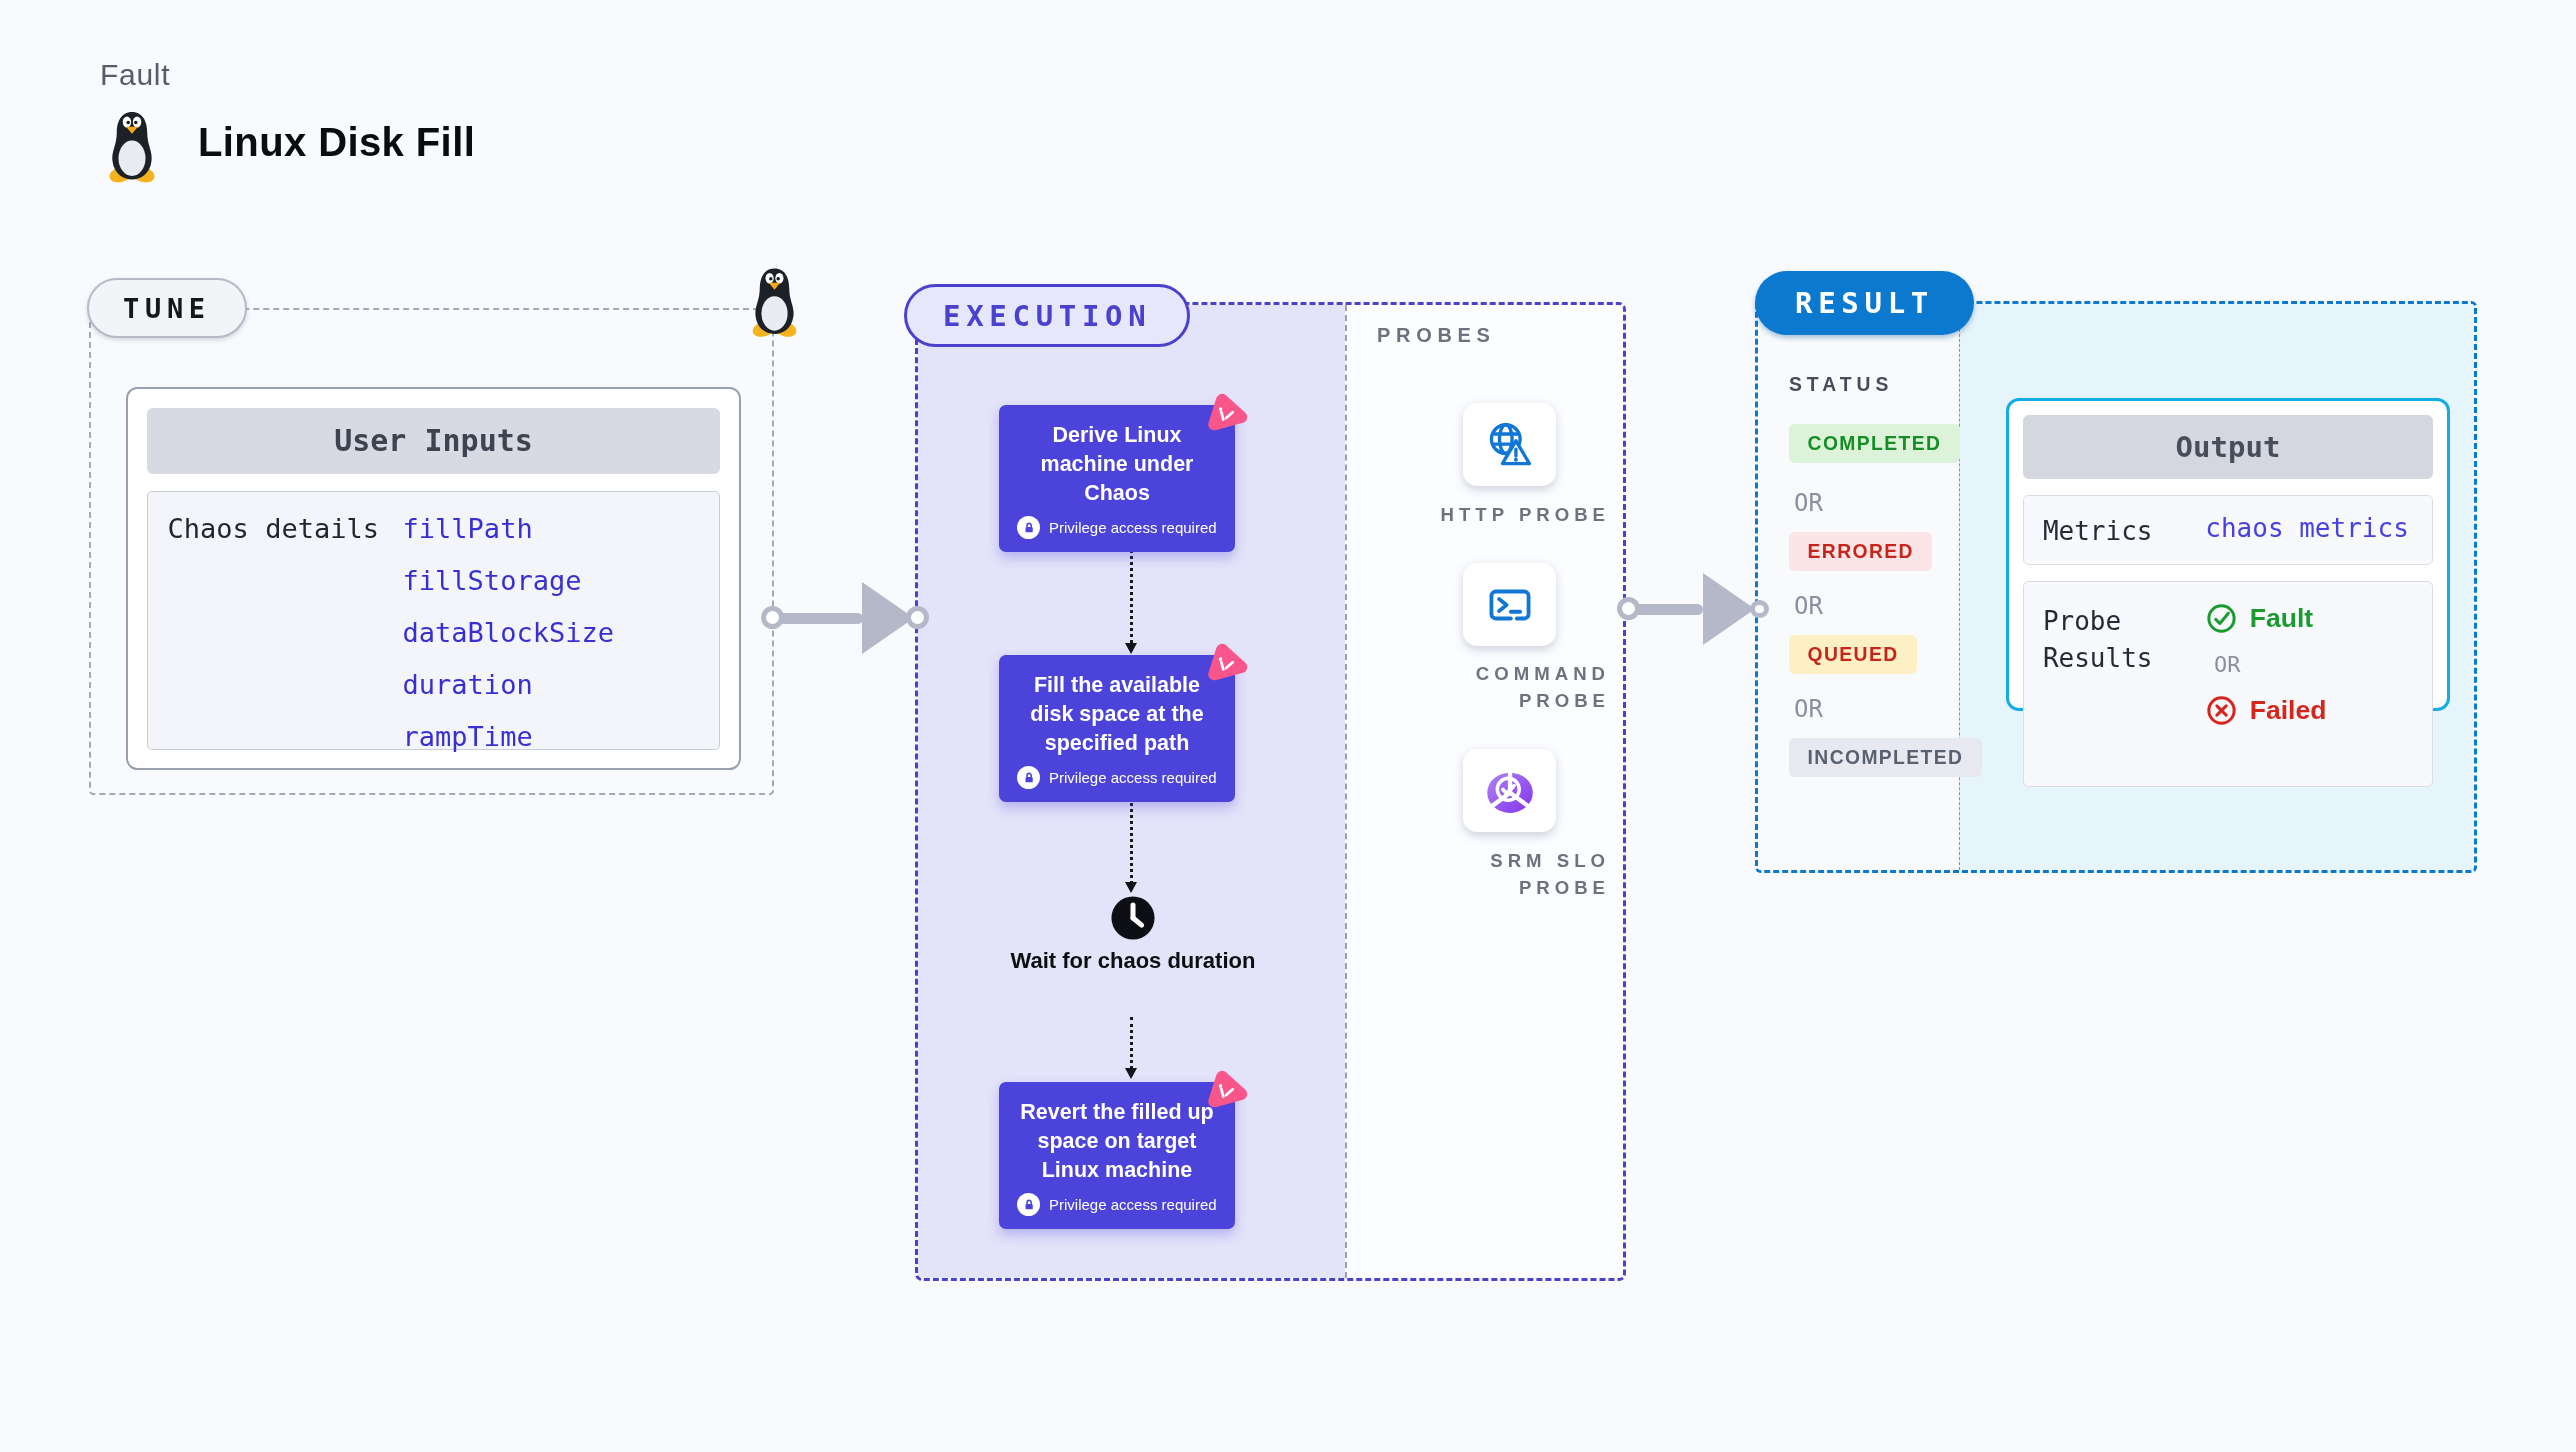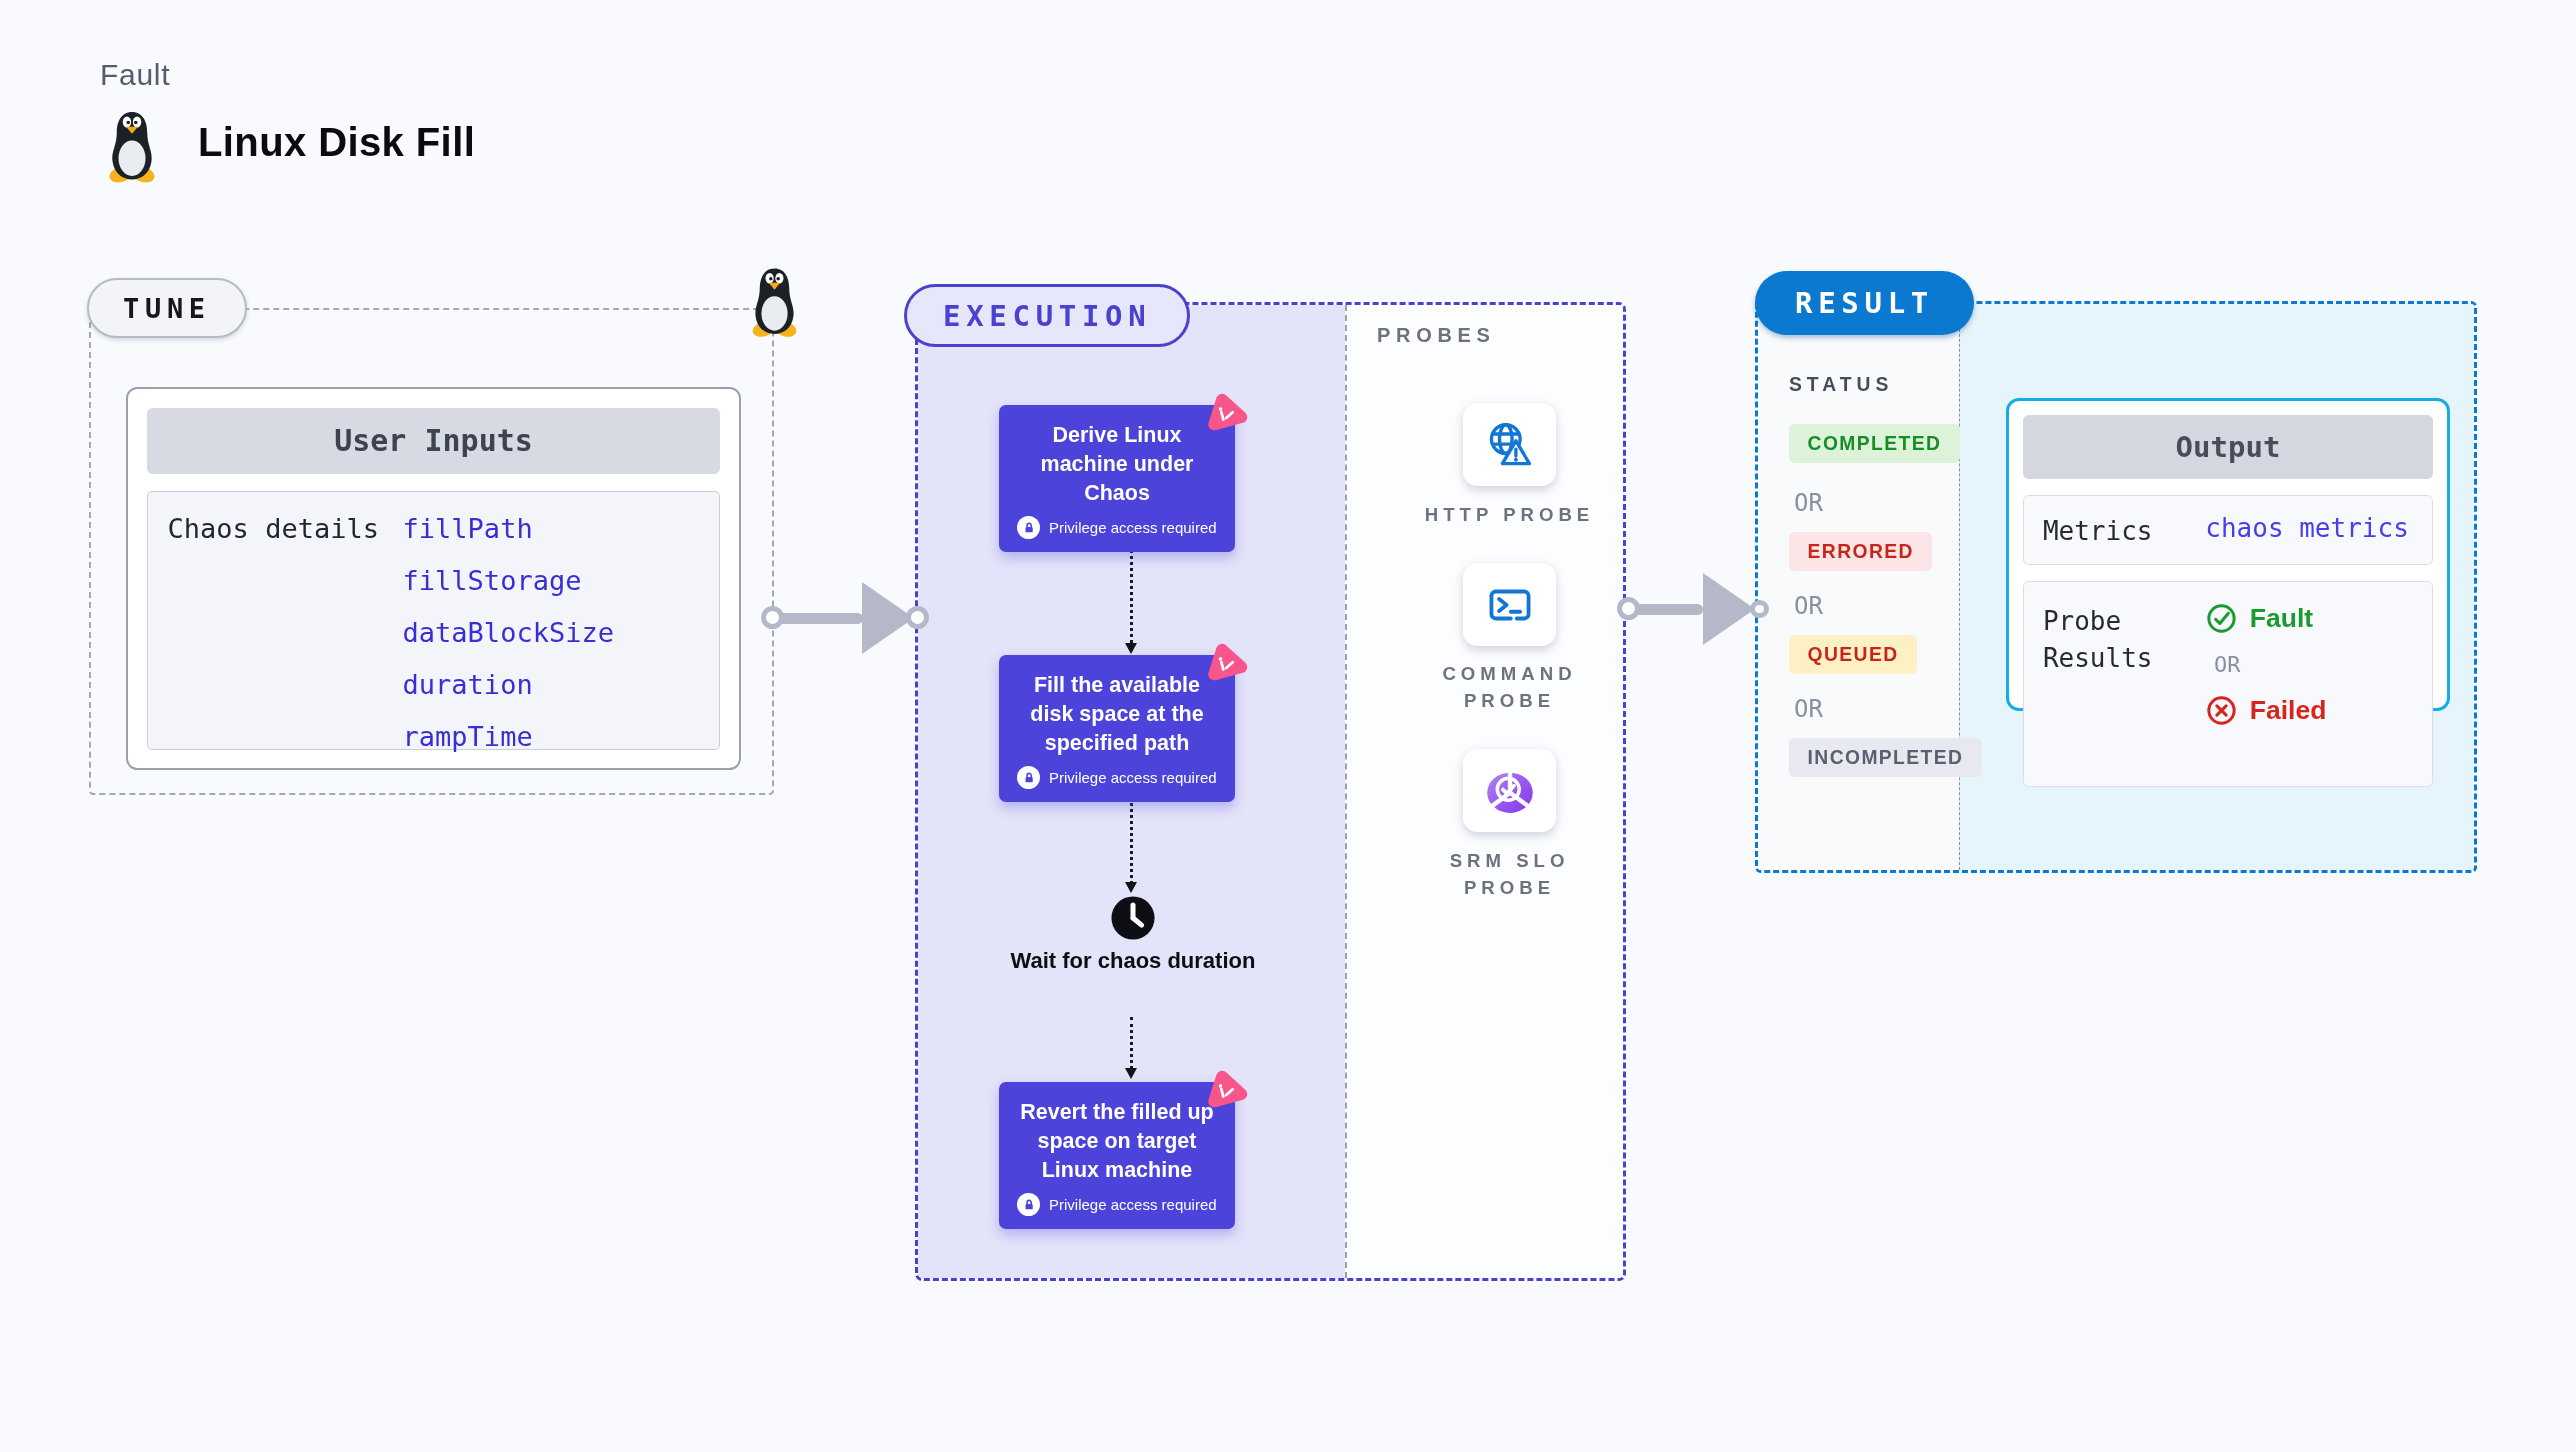--- a/index.html
+++ b/index.html
@@ -80,21 +80,21 @@
   .clock-node { position:absolute; left:1110px; top:895px; width:46px; height:46px; z-index:3; }
   .wait-label { position:absolute; left:1004px; top:946px; width:258px; text-align:center;
                 font-weight:bold; font-size:22px; line-height:30px; color:#0d0e11; z-index:3; }
 
   
   .probes-title { position:absolute; left:1377px; top:324px; font-weight:bold; font-size:20px;
                   letter-spacing:5.7px; color:#6d727e; z-index:3; }
   .probe-card { position:absolute; left:1463px; width:93px; height:83px; background:#ffffff;
                 border-radius:14.3px; box-shadow:0 3.6px 10px rgba(140,150,170,.40);
                 display:flex; align-items:center; justify-content:center; z-index:3; }
-  .probe-label { position:absolute; left:1409px; width:201px; text-align:center; font-weight:bold;
+  .probe-label { position:absolute; left:1409px; width:201px; text-align:right; font-weight:bold;
                  font-size:18.6px; letter-spacing:5px; line-height:27px; color:#6d727e; z-index:3; }
 
   
   .result-box { position:absolute; left:1755px; top:301px; width:722px; height:572px;
                 border:3.6px dashed #0b79d0; border-radius:5.7px; overflow:hidden; }
   .status-colbg { position:absolute; left:0; top:0; width:201px; height:100%; background:#f8fafc; }
   .output-areabg { position:absolute; left:201px; top:0; right:0; height:100%;
                    background:#e6f4fb; border-left:1.4px dashed #8b909c; }
   .status-heading { position:absolute; left:1789px; top:374px; font-weight:bold; font-size:19.3px;
                     letter-spacing:5px; color:#474c5a; z-index:3; }

